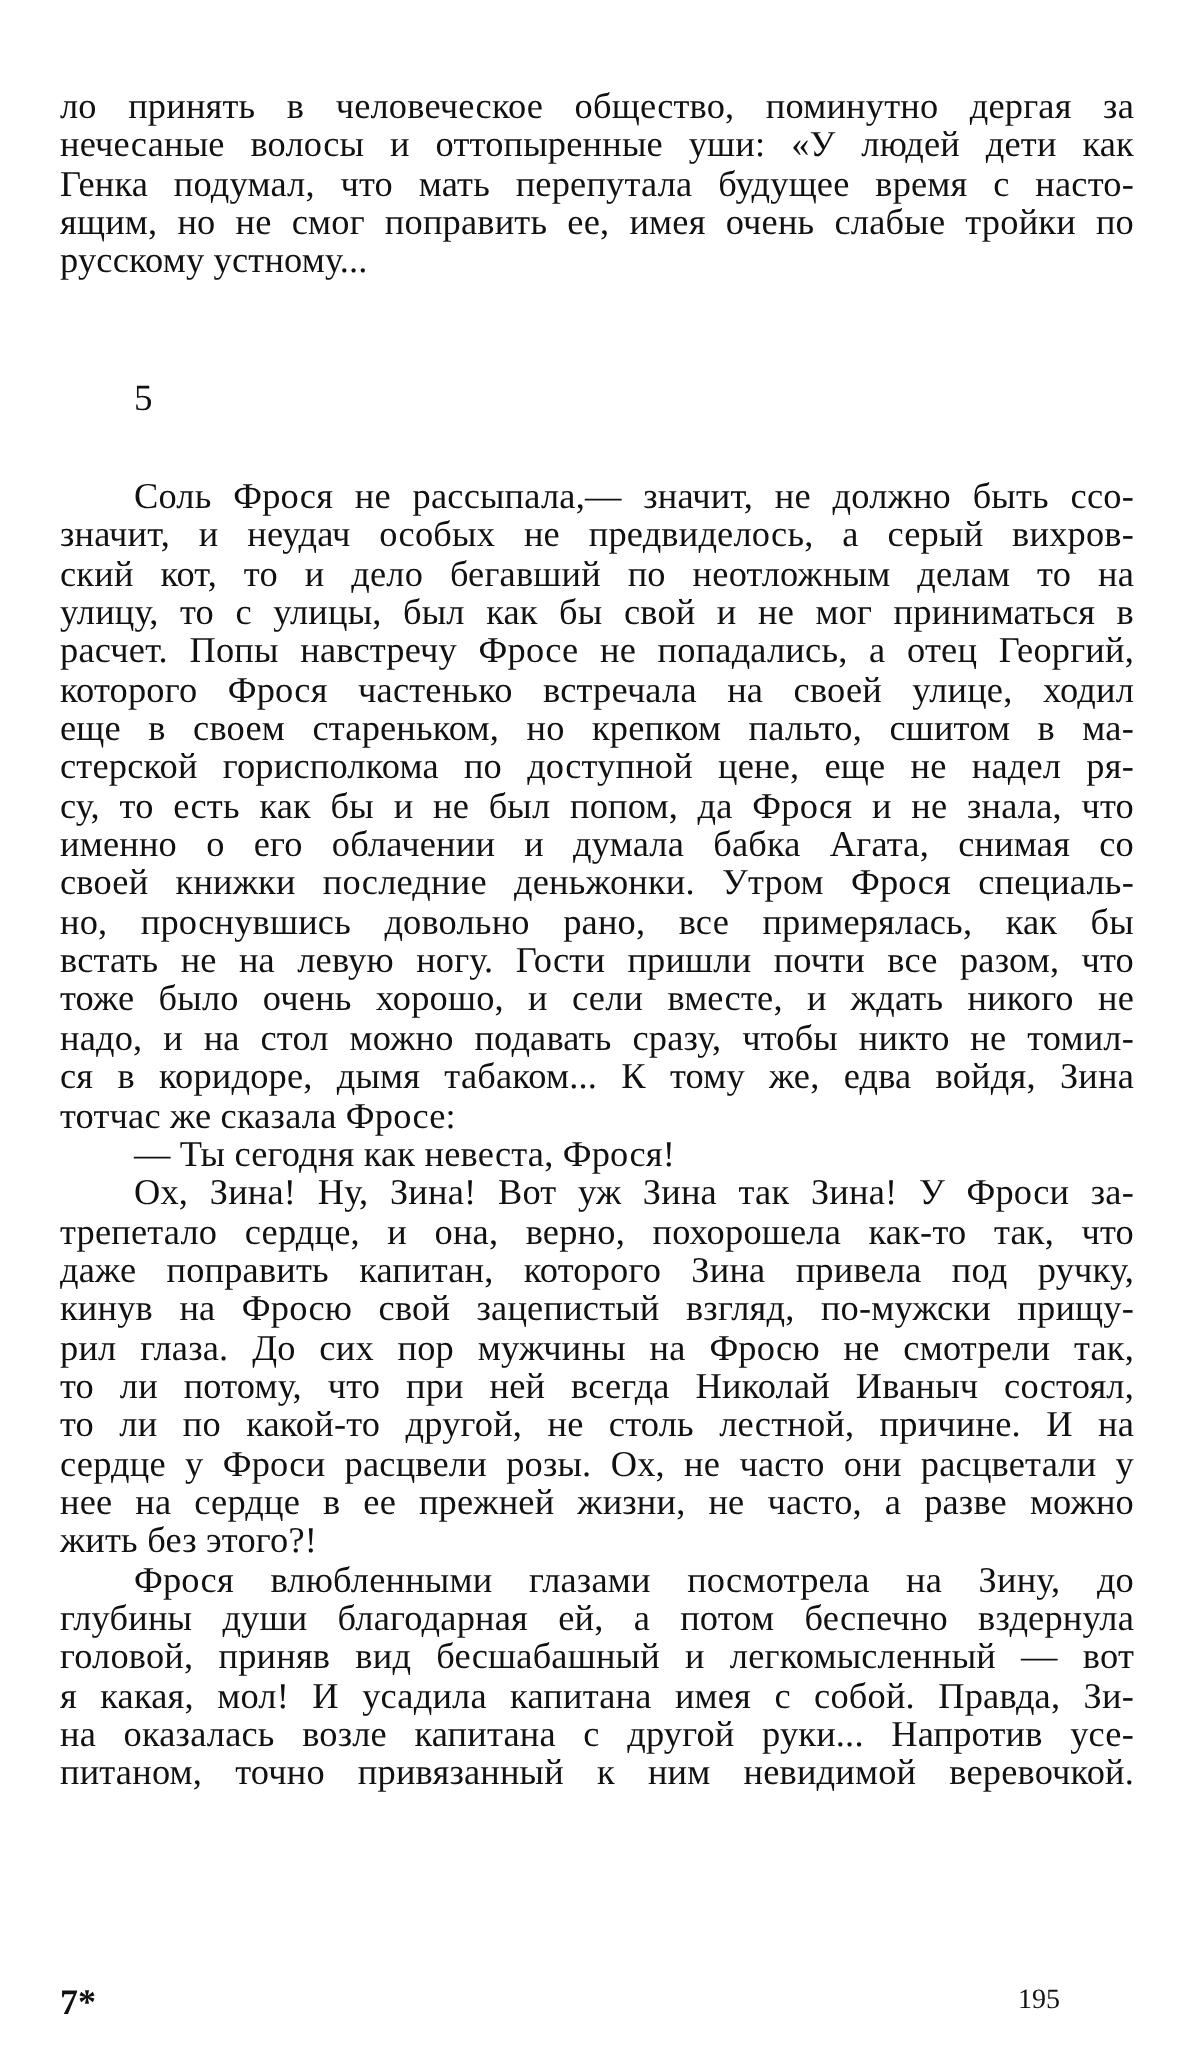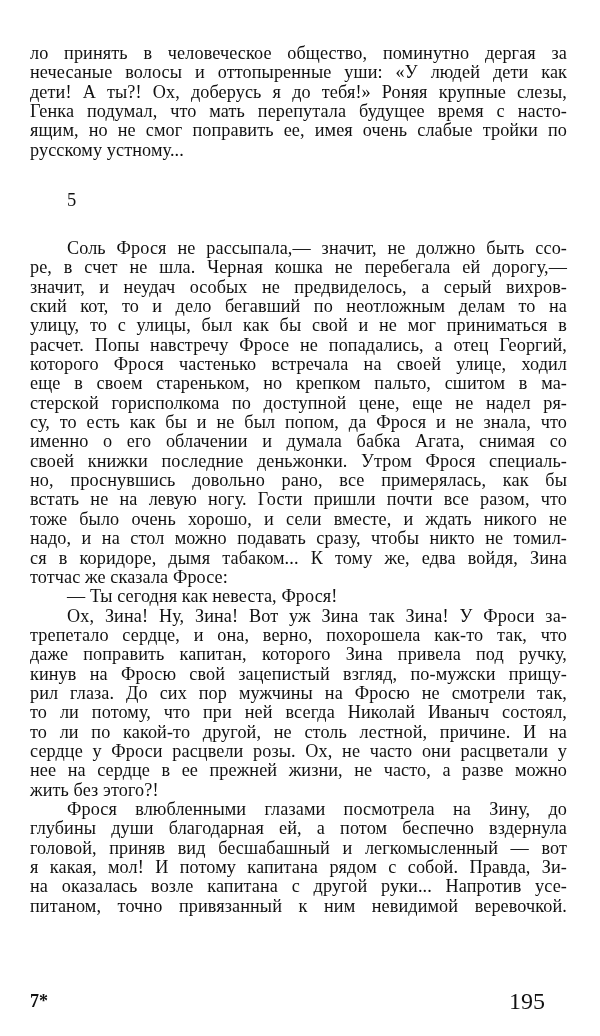--- a/index.html
+++ b/index.html
@@ -54,41 +54,39 @@
       left: 30px;
       top: 991px;
       font-size: 18px;
       font-weight: bold;
       line-height: 20px;
     }
     .footer-right {
       position: absolute;
       left: 509px;
       top: 991px;
-      font-size: 24px;
+      font-size: 14px;
       line-height: 20px;
     }
   </style>
 </head>
 <body>
 
 <div class="page top-block">
   <span class="line">ло принять в человеческое общество, поминутно дергая за</span>
   <span class="line">нечесаные волосы и оттопыренные уши: «У людей дети как</span>
-  <span class="line">дети! А ты?! Ох, доберусь я до тебя!» Роняя крупные слезы,</span>
   <span class="line">Генка подумал, что мать перепутала будущее время с насто-</span>
   <span class="line">ящим, но не смог поправить ее, имея очень слабые тройки по</span>
   <span class="line last">русскому устному...</span>
 </div>
 
 <div class="chapter-num">5</div>
 
 <div class="page main-block">
   <span class="line indent">Соль Фрося не рассыпала,— значит, не должно быть ссо-</span>
-  <span class="line">ре, в счет не шла. Черная кошка не перебегала ей дорогу,—</span>
   <span class="line">значит, и неудач особых не предвиделось, а серый вихров-</span>
   <span class="line">ский кот, то и дело бегавший по неотложным делам то на</span>
   <span class="line">улицу, то с улицы, был как бы свой и не мог приниматься в</span>
   <span class="line">расчет. Попы навстречу Фросе не попадались, а отец Георгий,</span>
   <span class="line">которого Фрося частенько встречала на своей улице, ходил</span>
   <span class="line">еще в своем стареньком, но крепком пальто, сшитом в ма-</span>
   <span class="line">стерской горисполкома по доступной цене, еще не надел ря-</span>
   <span class="line">су, то есть как бы и не был попом, да Фрося и не знала, что</span>
   <span class="line">именно о его облачении и думала бабка Агата, снимая со</span>
   <span class="line">своей книжки последние деньжонки. Утром Фрося специаль-</span>
@@ -105,19 +103,19 @@
   <span class="line">кинув на Фросю свой зацепистый взгляд, по-мужски прищу-</span>
   <span class="line">рил глаза. До сих пор мужчины на Фросю не смотрели так,</span>
   <span class="line">то ли потому, что при ней всегда Николай Иваныч состоял,</span>
   <span class="line">то ли по какой-то другой, не столь лестной, причине. И на</span>
   <span class="line">сердце у Фроси расцвели розы. Ох, не часто они расцветали у</span>
   <span class="line">нее на сердце в ее прежней жизни, не часто, а разве можно</span>
   <span class="line last">жить без этого?!</span>
   <span class="line indent">Фрося влюбленными глазами посмотрела на Зину, до</span>
   <span class="line">глубины души благодарная ей, а потом беспечно вздернула</span>
   <span class="line">головой, приняв вид бесшабашный и легкомысленный — вот</span>
-  <span class="line">я какая, мол! И потому капитана рядом с собой. Правда, Зи-</span>
+  <span class="line">я какая, мол! И усадила капитана имея с собой. Правда, Зи-</span>
   <span class="line">на оказалась возле капитана с другой руки... Напротив усе-</span>
   <span class="line">питаном, точно привязанный к ним невидимой веревочкой.</span>
 </div>
 
 <div class="footer-left">7*</div>
 <div class="footer-right">195</div>
 
 </body></html>

